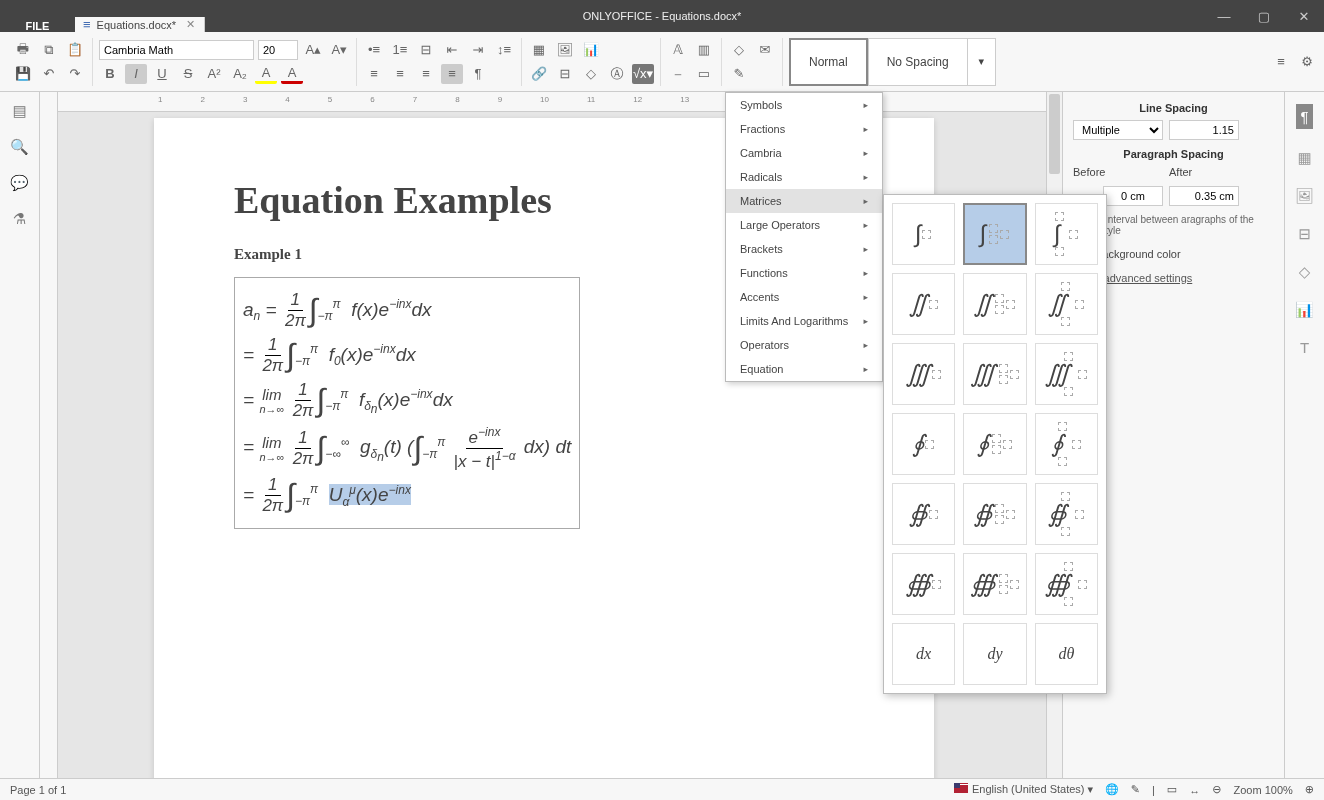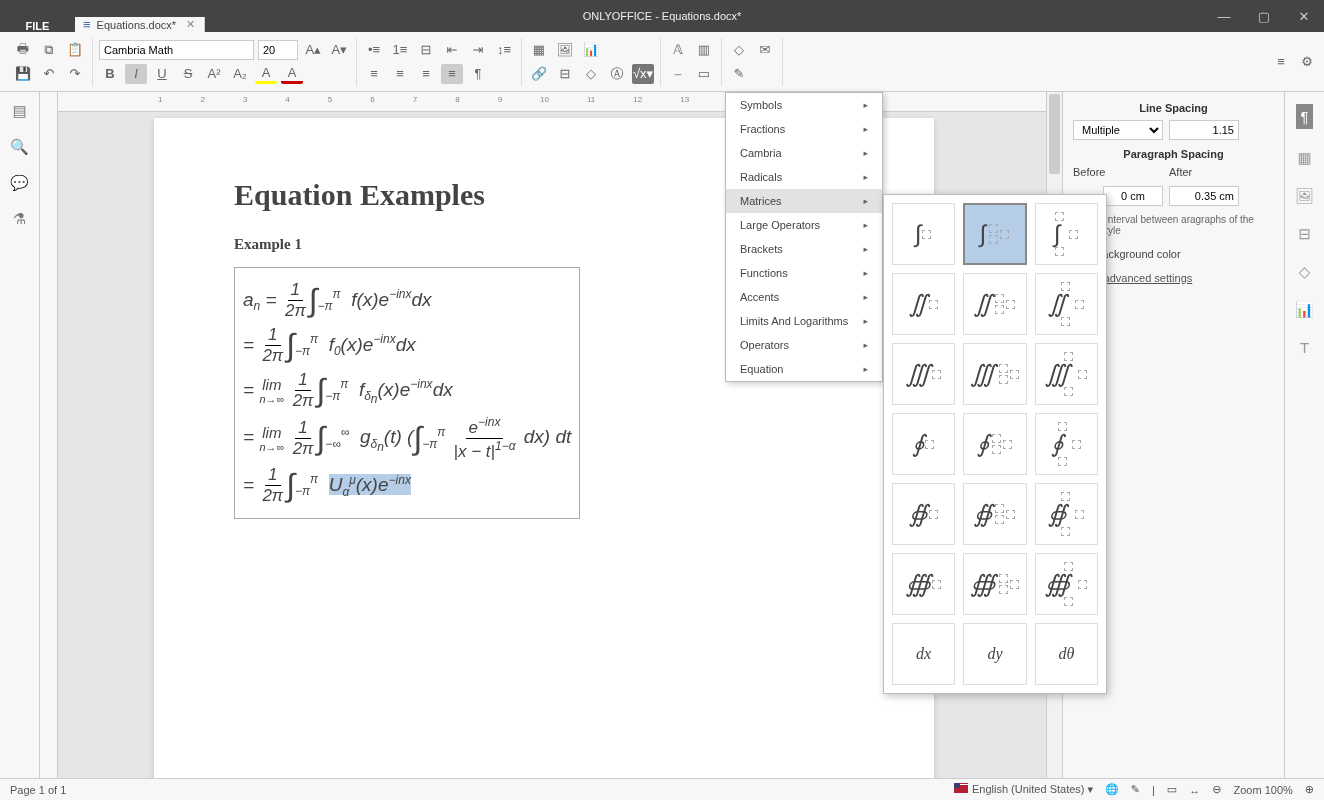--- a/index.html
+++ b/index.html
@@ -31,21 +31,21 @@
 
 
 .main { display: flex; height: calc(100% - 32px - 60px - 22px); }
 .left-sidebar { width: 40px; background: #f7f7f7; border-right: 1px solid #ccc; display: flex; flex-direction: column; align-items: center; padding-top: 10px; gap: 18px; }
 .left-sidebar .sbtn { color: #777; cursor: pointer; font-size: 15px; }
 .ruler-v { width: 18px; background: #f7f7f7; border-right: 1px solid #ccc; position: relative; }
 .canvas-area { flex: 1; background: #e6e6e6; position: relative; overflow: hidden; }
 .ruler-h { height: 20px; background: #f7f7f7; border-bottom: 1px solid #ccc; position: relative; font-size: 8px; color: #888; }
 .ruler-h .marks { position: absolute; left: 100px; top: 3px; display: flex; gap: 38px; }
 .page { position: absolute; left: 96px; top: 26px; width: 780px; height: 900px; background: #fff; box-shadow: 0 2px 6px rgba(0,0,0,0.15); padding: 60px 80px; }
-.page h1 { font-family: 'Times New Roman', serif; font-size: 30px; font-weight: bold; margin-bottom: 24px; }
+.page h1 { font-family: 'Times New Roman', serif; font-size: 38px; font-weight: bold; margin-bottom: 24px; }
 .page h3 { font-family: 'Times New Roman', serif; font-size: 15px; font-weight: bold; margin-bottom: 14px; }
 .eq-box { border: 1px solid #aaa; padding: 8px 8px; font-family: 'Cambria Math','Times New Roman', serif; font-size: 19px; font-style: italic; display: inline-block; margin-bottom: 2px; }
 .eq-line { margin: 4px 0; white-space: nowrap; }
 .frac { display: inline-flex; flex-direction: column; align-items: center; vertical-align: middle; font-size: 17px; }
 .frac .num { border-bottom: 1px solid #000; padding: 0 3px; }
 .frac .den { padding: 0 3px; }
 .intg { font-size: 32px; font-style: normal; vertical-align: middle; position: relative; }
 .sup { font-size: 12px; vertical-align: super; }
 .sub { font-size: 12px; vertical-align: sub; }
 .lim { display: inline-flex; flex-direction: column; align-items: center; vertical-align: middle; font-size: 15px; }
@@ -184,20 +184,25 @@
     </div>
   </div>
   <div class="tgroup">
     <div class="trow">
         <span class="tbtn">◇</span>
         <span class="tbtn">✉</span>
       </div>
     <div class="trow">
         <span class="tbtn">✎</span>
       </div>
+  </div>
+  <div class="styles">
+    <div class="style-box active">Normal</div>
+    <div class="style-box">No Spacing</div>
+    <div class="style-drop">▾</div>
   </div>
   <span class="tbtn" style="margin-left:auto">≡</span>
   <span class="tbtn" style="margin-left:4px">⚙</span>
 </div>
 
 <div class="main">
   <div class="left-sidebar">
     <span class="sbtn">▤</span>
     <span class="sbtn">🔍</span>
     <span class="sbtn">💬</span>

